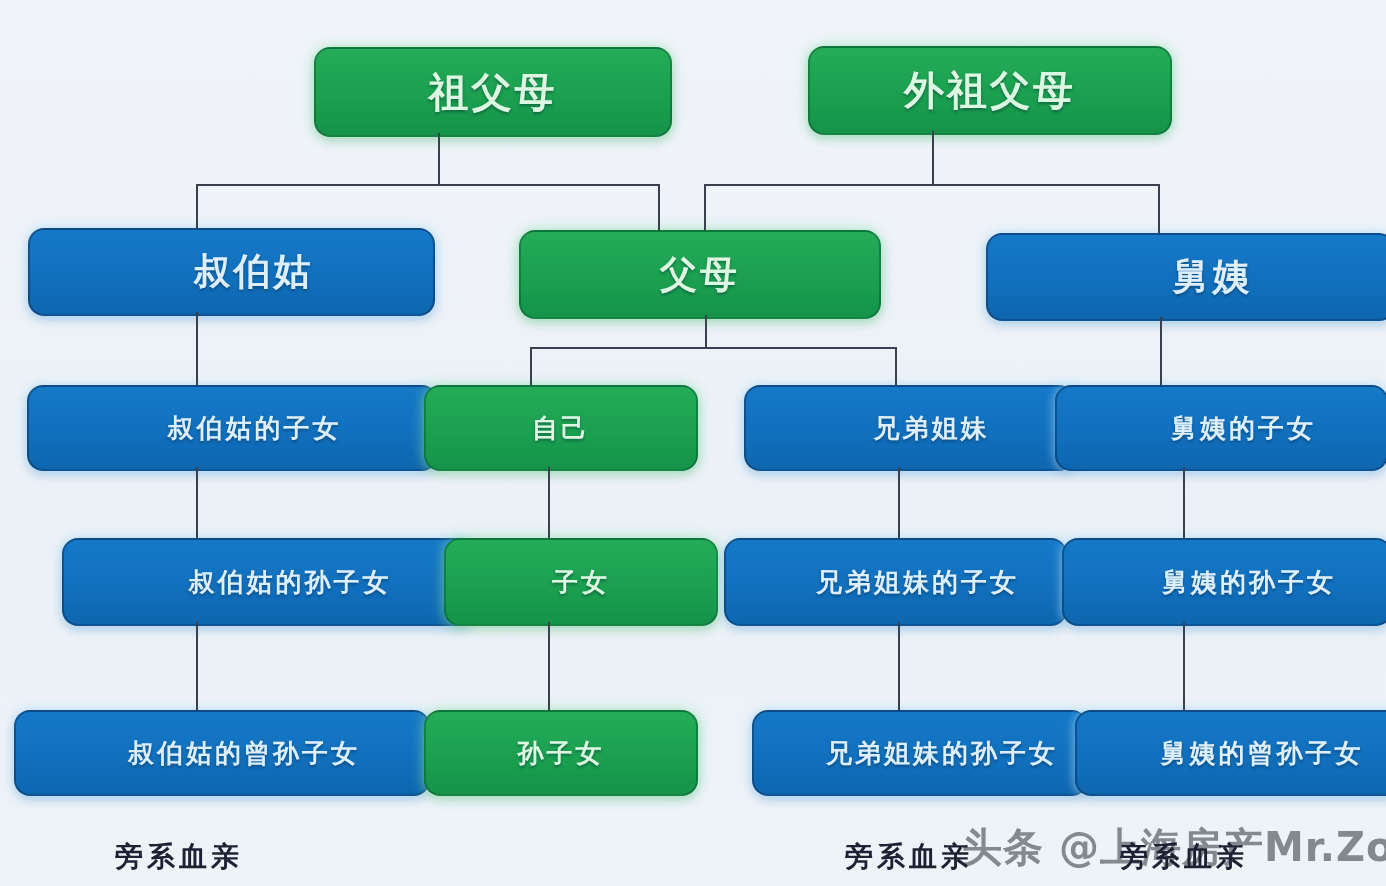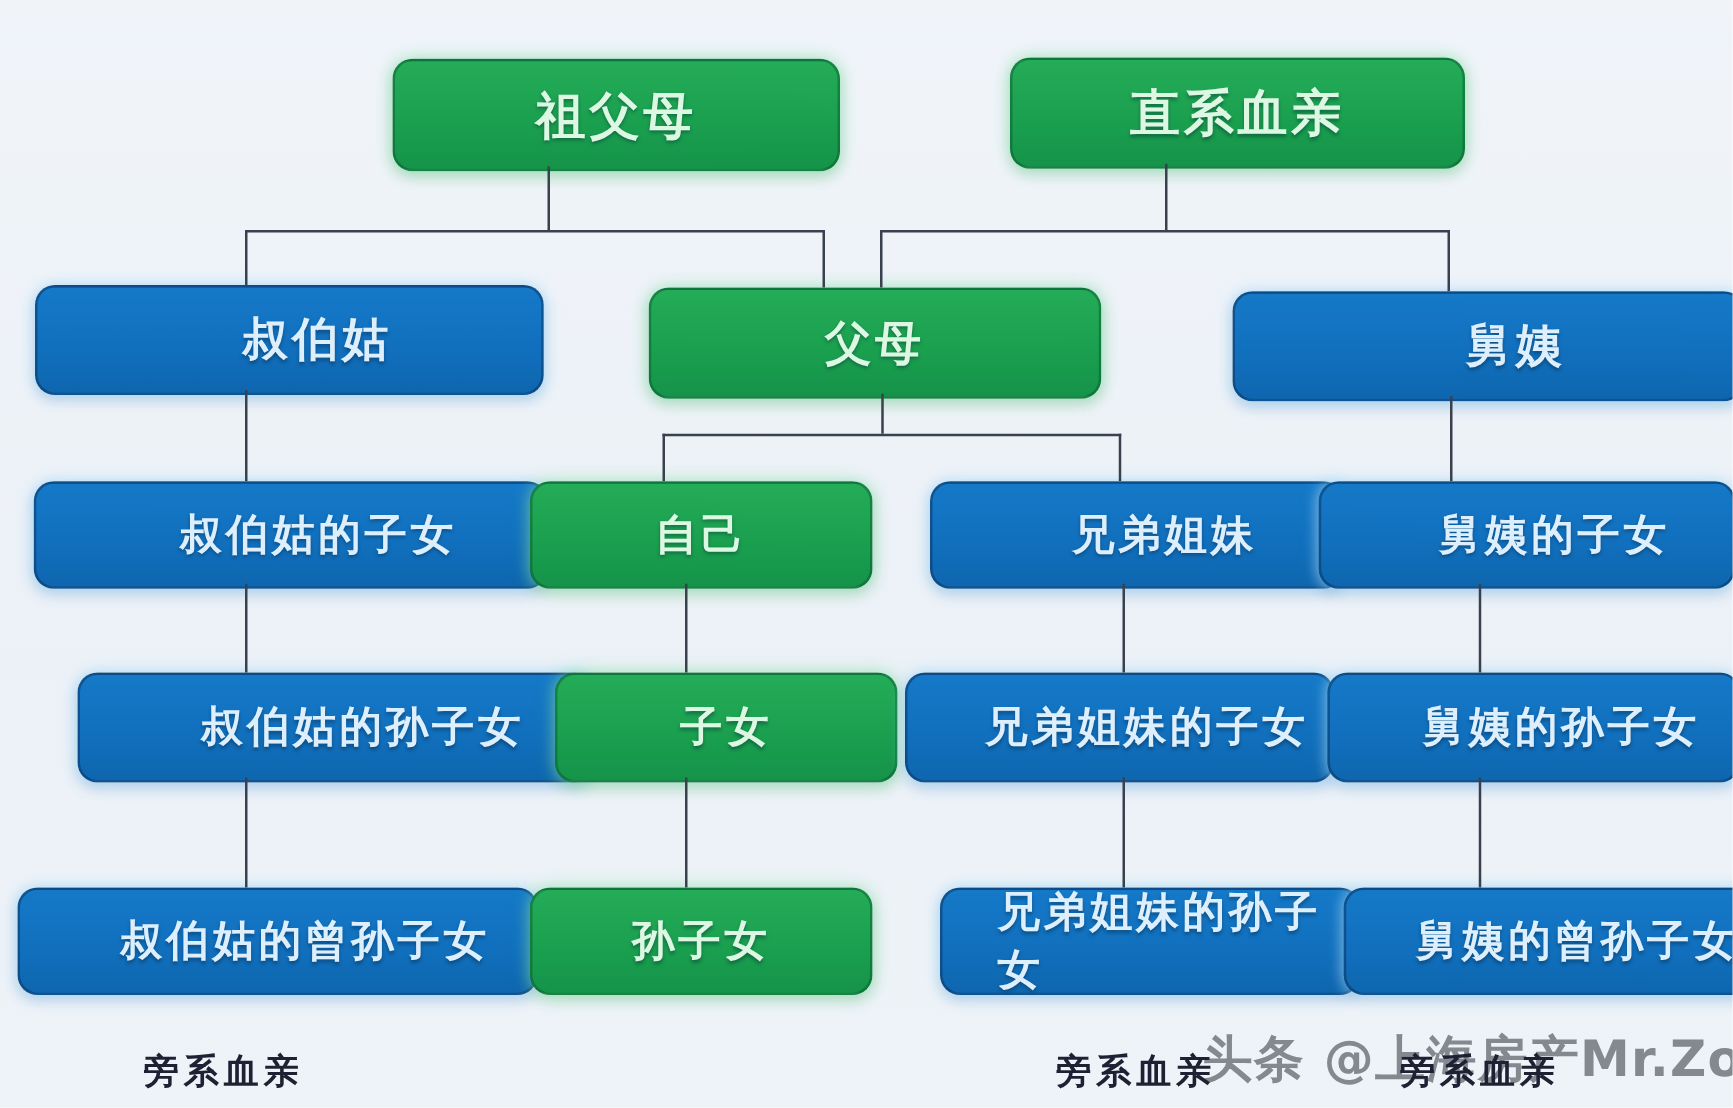--- a/index.html
+++ b/index.html
@@ -22,42 +22,42 @@
     color:#dcf7e2;
     box-shadow:0 0 14px rgba(140,230,175,.65),0 4px 10px rgba(80,160,110,.3);
   }
   .node.blue{
     background:linear-gradient(180deg,#1579c8 0%,#1170be 55%,#0e66ae 100%);
     border:2px solid rgba(9,48,92,.5);
     color:#ddeffc;
     box-shadow:0 0 12px rgba(170,225,255,.75),0 4px 10px rgba(70,120,180,.3);
     padding-left:44px;
   }
-  .fs40{font-size:40px;margin-left:41px;} .fs37{font-size:37px;} .fs34{font-size:34px;}
+  .fs40{font-size:40px;margin-left:41px;} .fs37{font-size:37px;} .fs34{font-size:26px;}
   
   .line{position:absolute;background:#39414f;}
   .v{width:2px;} .h{height:2px;}
   
   .legend-label{
     position:absolute;top:838px;transform:translateX(-50%);
     font-size:28px;font-weight:bold;color:#1d2133;letter-spacing:4px;z-index:3;
   }
   
   .watermark{
     position:absolute;top:820px;left:962px;z-index:2;
     font-size:40px;font-weight:bold;color:#84888f;letter-spacing:1px;white-space:nowrap;
   }
 </style>
 </head>
 <body>
 
 <div class="stage">
 
   <div class="node green fs40" style="left:273px;top:47px;width:354px;height:86px;">祖父母</div>
-  <div class="node green fs40" style="left:767px;top:46px;width:360px;height:85px;">直系血亲</div>
+  <div class="node green fs40" style="left:767px;top:46px;width:360px;height:85px;">外祖父母</div>
 
   <div class="node blue fs37" style="left:28px;top:228px;width:359px;height:84px;">叔伯姑</div>
   <div class="node green fs37" style="left:519px;top:230px;width:358px;height:85px;">父母</div>
   <div class="node blue fs37" style="left:986px;top:233px;width:361px;height:84px;">舅姨</div>
 
   <div class="node blue fs34" style="left:27px;top:385px;width:363px;height:82px;">叔伯姑的子女</div>
   <div class="node green fs34" style="left:424px;top:385px;width:270px;height:82px;">自己</div>
   <div class="node blue fs34" style="left:744px;top:385px;width:283px;height:82px;">兄弟姐妹</div>
   <div class="node blue fs34" style="left:1055px;top:385px;width:285px;height:82px;">舅姨的子女</div>
 

